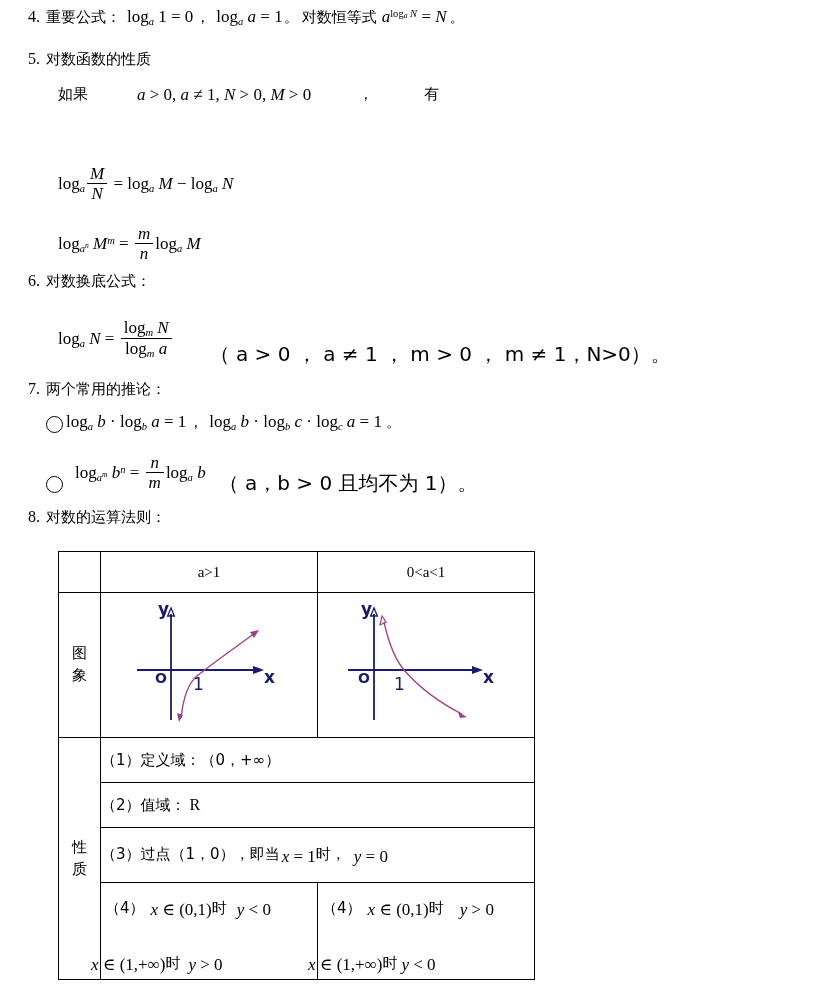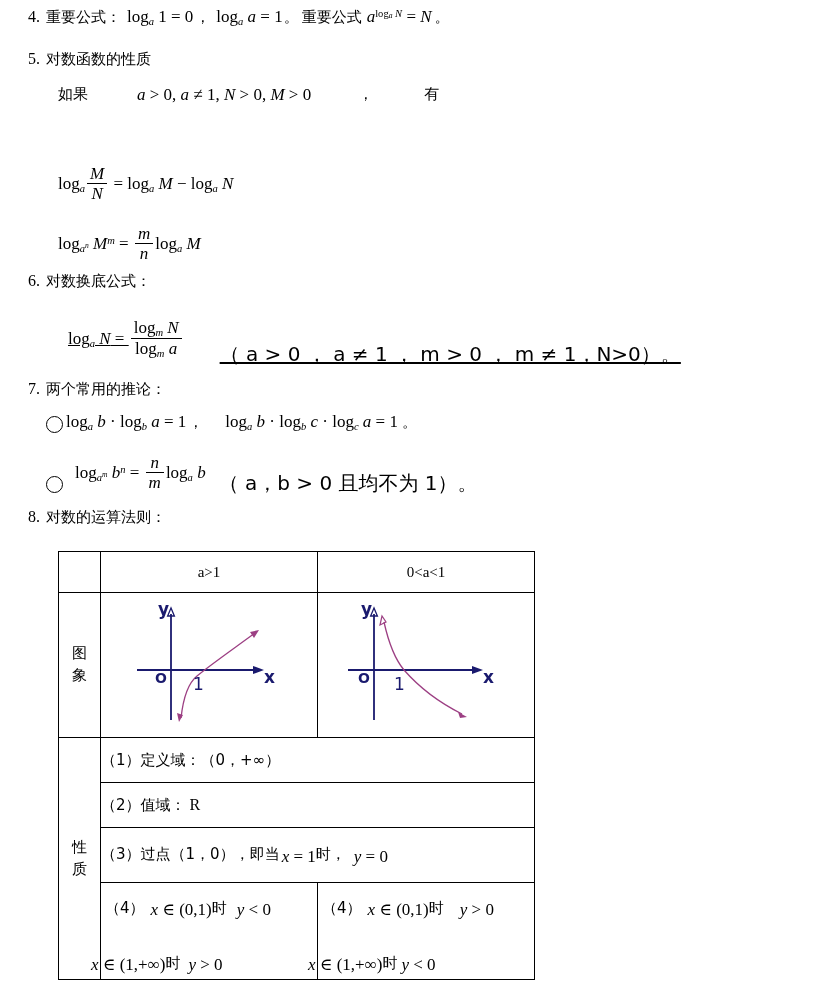--- a/index.html
+++ b/index.html
@@ -114,21 +114,21 @@
     <span class="item-num">4.</span>
     <span class="cn">重要公式：</span>
     <span class="math" style="margin-left:6px;">
       <span class="fn">log</span><span class="sub">a</span><span class="mn">&nbsp;1</span><span class="op">&nbsp;=&nbsp;</span><span class="mn">0</span>
     </span>
     <span class="cn" style="margin:0 2px;">，</span>
     <span class="math" style="margin-left:4px;">
       <span class="fn">log</span><span class="sub">a</span><span class="mi">&nbsp;a</span><span class="op">&nbsp;=&nbsp;</span><span class="mn">1</span>
     </span>
     <span class="cn" style="margin:0 1px;">。</span>
-    <span class="cn" style="margin-left:2px;">重要公式</span>
+    <span class="cn" style="margin-left:2px;">对数恒等式</span>
     <span class="math" style="margin-left:5px;">
       <span class="mi">a</span><span class="sup"><span class="fn">log</span><span style="font-size:0.72em;vertical-align:-0.16em;">a</span>&nbsp;<span class="mi">N</span></span><span class="op">&nbsp;=&nbsp;</span><span class="mi">N</span>
     </span>
     <span class="cn" style="margin-left:3px;">。</span>
   </div>
 
   <div class="item" style="left:28px; top:50px;">
     <span class="item-num">5.</span>
     <span class="cn">对数函数的性质</span>
   </div>
@@ -153,39 +153,39 @@
     <span class="math">
       <span class="fn">log</span><span class="subsup"><span class="mi">a</span><span style="font-size:0.72em;vertical-align:0.5em;">n</span></span><span class="mi">&nbsp;M</span><span class="sup-n"><span class="mi">m</span></span><span class="op">&nbsp;=&nbsp;</span><span class="frac"><span class="num mi">m</span><span class="den mi">n</span></span><span class="fn">log</span><span class="sub">a</span><span class="mi">&nbsp;M</span>
     </span>
   </div>
 
   <div class="item" style="left:28px; top:272px;">
     <span class="item-num">6.</span>
     <span class="cn">对数换底公式：</span>
   </div>
 
-  <div class="eq-line" style="left:68px; top:320px;text-decoration:underline;">
+  <div class="eq-line" style="left:58px; top:320px;">
     <span class="math">
       <span class="fn">log</span><span class="sub">a</span><span class="mi">&nbsp;N</span><span class="op">&nbsp;=&nbsp;</span><span class="frac"><span class="num"><span class="fn">log</span><span class="sub">m</span><span class="mi">&nbsp;N</span></span><span class="den"><span class="fn">log</span><span class="sub">m</span><span class="mi">&nbsp;a</span></span></span>
     </span>
     <span class="cn-s" style="margin-left:36px;position:relative;top:14px;">（ a &gt; 0 ， a ≠ 1 ， m &gt; 0 ， m ≠ 1，N&gt;0）。</span>
   </div>
 
   <div class="item" style="left:28px; top:380px;">
     <span class="item-num">7.</span>
     <span class="cn">两个常用的推论：</span>
   </div>
 
   <div class="eq-line" style="left:46px; top:413px;">
     <span class="circled" style="font-size:0;position:relative;top:2px;">①</span>
     <span class="math" style="margin-left:3px;">
       <span class="fn">log</span><span class="sub">a</span><span class="mi">&nbsp;b</span><span class="op">&nbsp;·&nbsp;</span><span class="fn">log</span><span class="sub">b</span><span class="mi">&nbsp;a</span><span class="op">&nbsp;=&nbsp;</span><span class="mn">1</span>
     </span>
     <span class="cn" style="margin:0 2px;">，</span>
-    <span class="math" style="margin-left:20px;">
+    <span class="math" style="margin-left:4px;">
       <span class="fn">log</span><span class="sub">a</span><span class="mi">&nbsp;b</span><span class="op">&nbsp;·&nbsp;</span><span class="fn">log</span><span class="sub">b</span><span class="mi">&nbsp;c</span><span class="op">&nbsp;·&nbsp;</span><span class="fn">log</span><span class="sub">c</span><span class="mi">&nbsp;a</span><span class="op">&nbsp;=&nbsp;</span><span class="mn">1</span>
     </span>
     <span class="cn" style="margin-left:4px;">。</span>
   </div>
 
   <div class="eq-line" style="left:46px; top:455px;">
     <span class="circled" style="font-size:0;position:relative;top:10px;">②</span>
     <span class="math" style="margin-left:12px;">
       <span class="fn">log</span><span class="subsup"><span class="mi">a</span><span style="font-size:0.72em;vertical-align:0.5em;">m</span></span><span class="mi">&nbsp;b</span><span class="sup-n"><span class="mi">n</span></span><span class="op">&nbsp;=&nbsp;</span><span class="frac"><span class="num mi">n</span><span class="den mi">m</span></span><span class="fn">log</span><span class="sub">a</span><span class="mi">&nbsp;b</span>
     </span>

